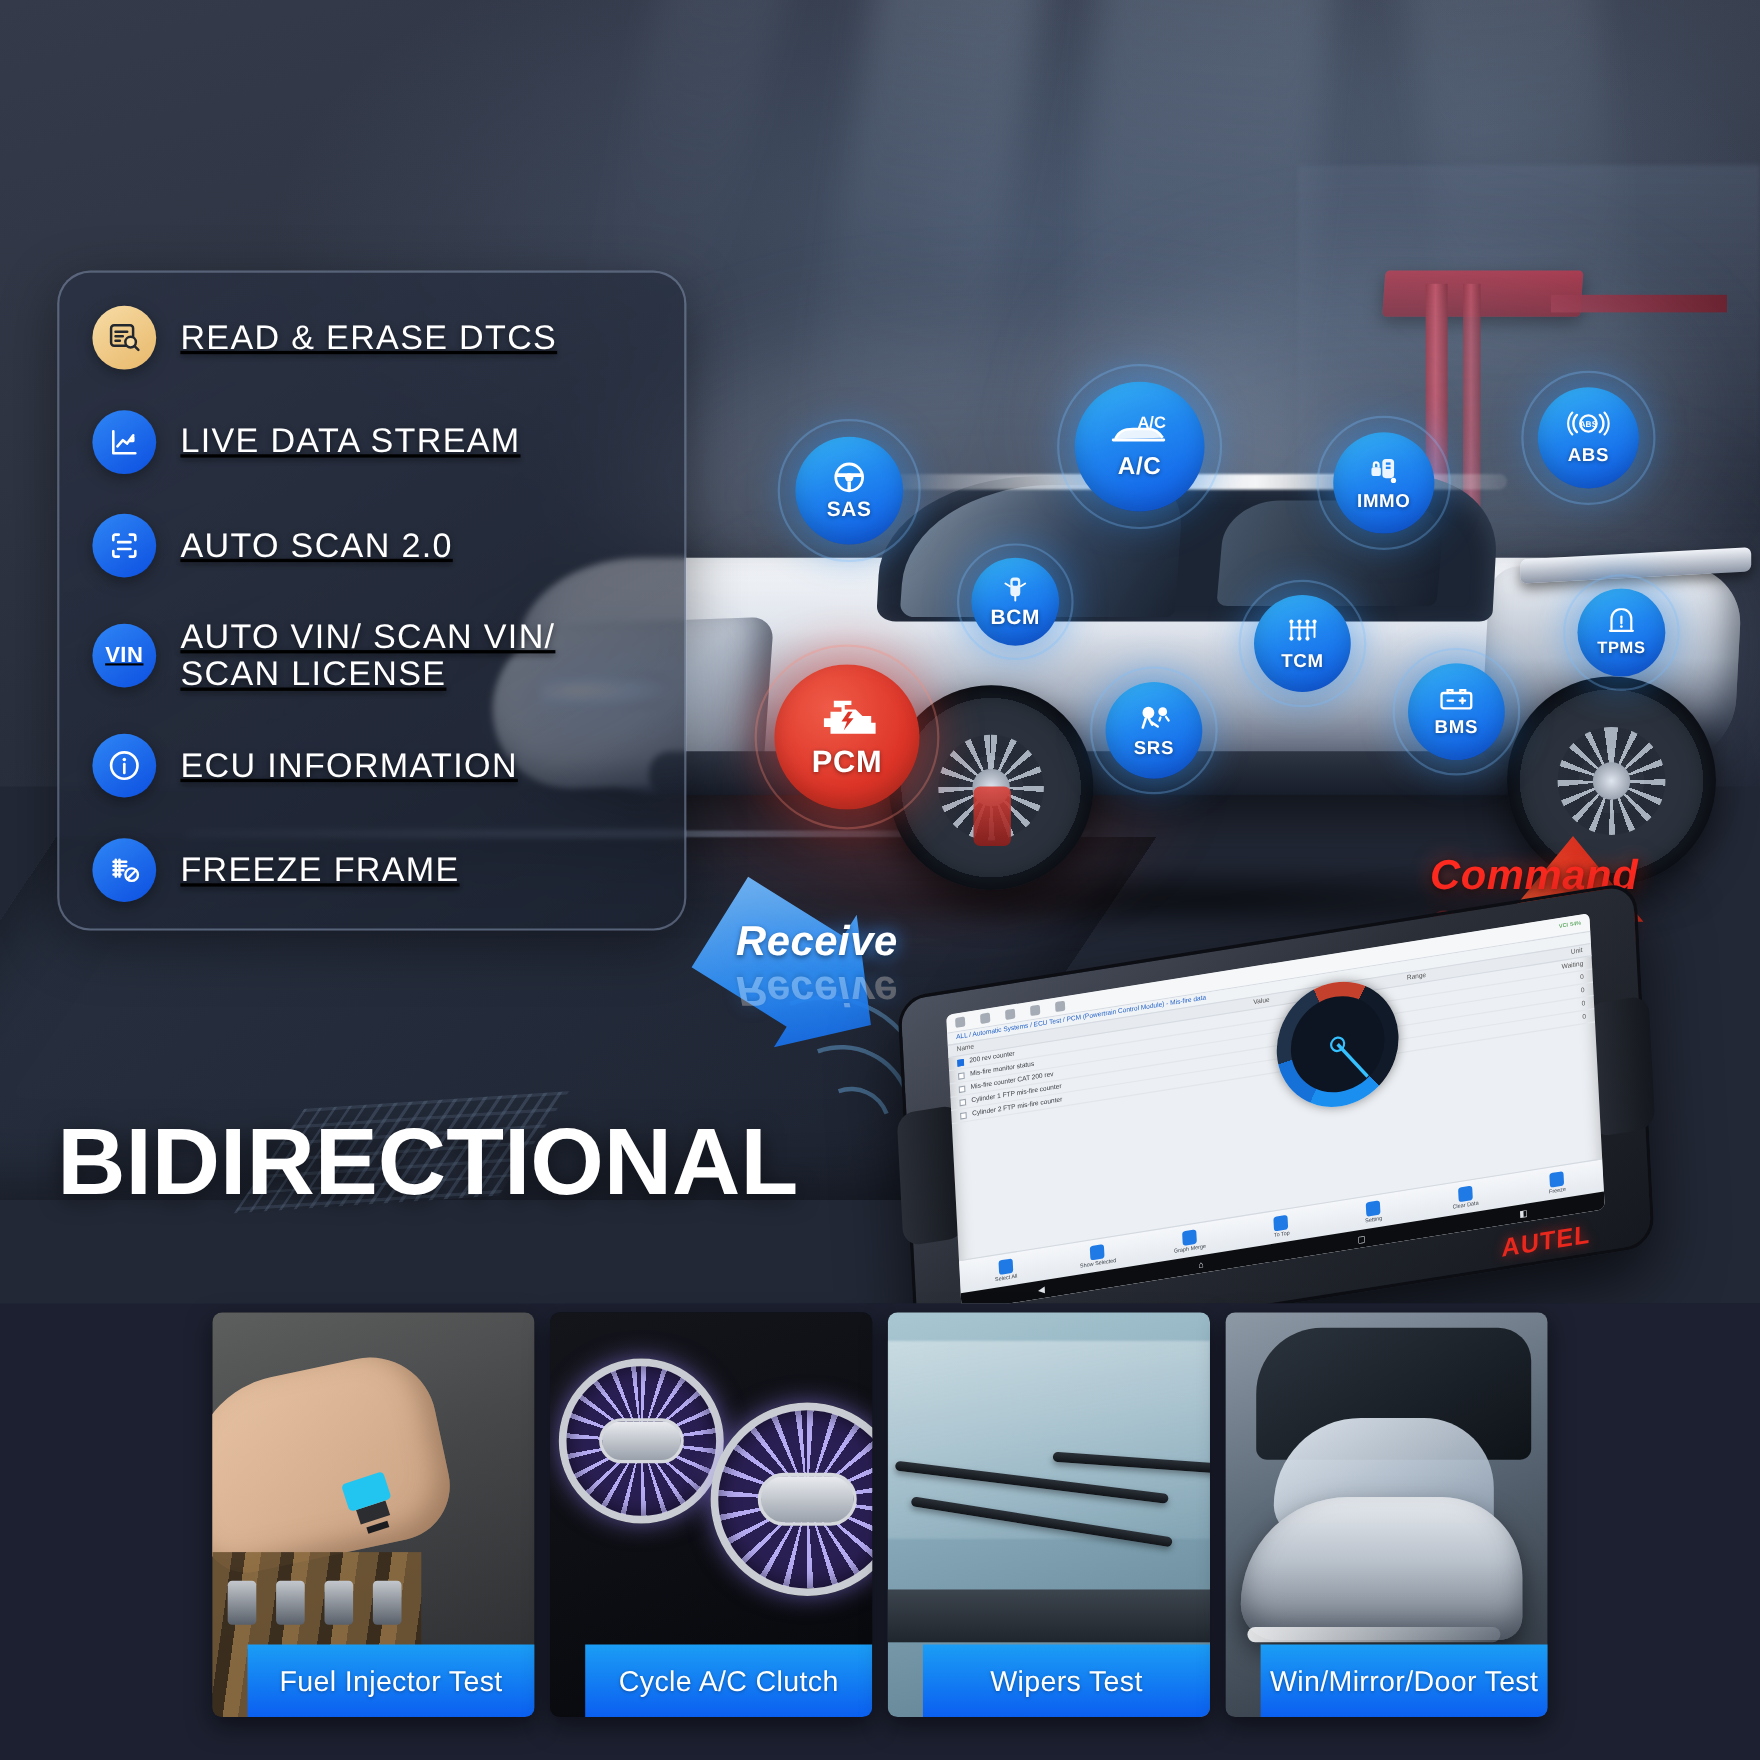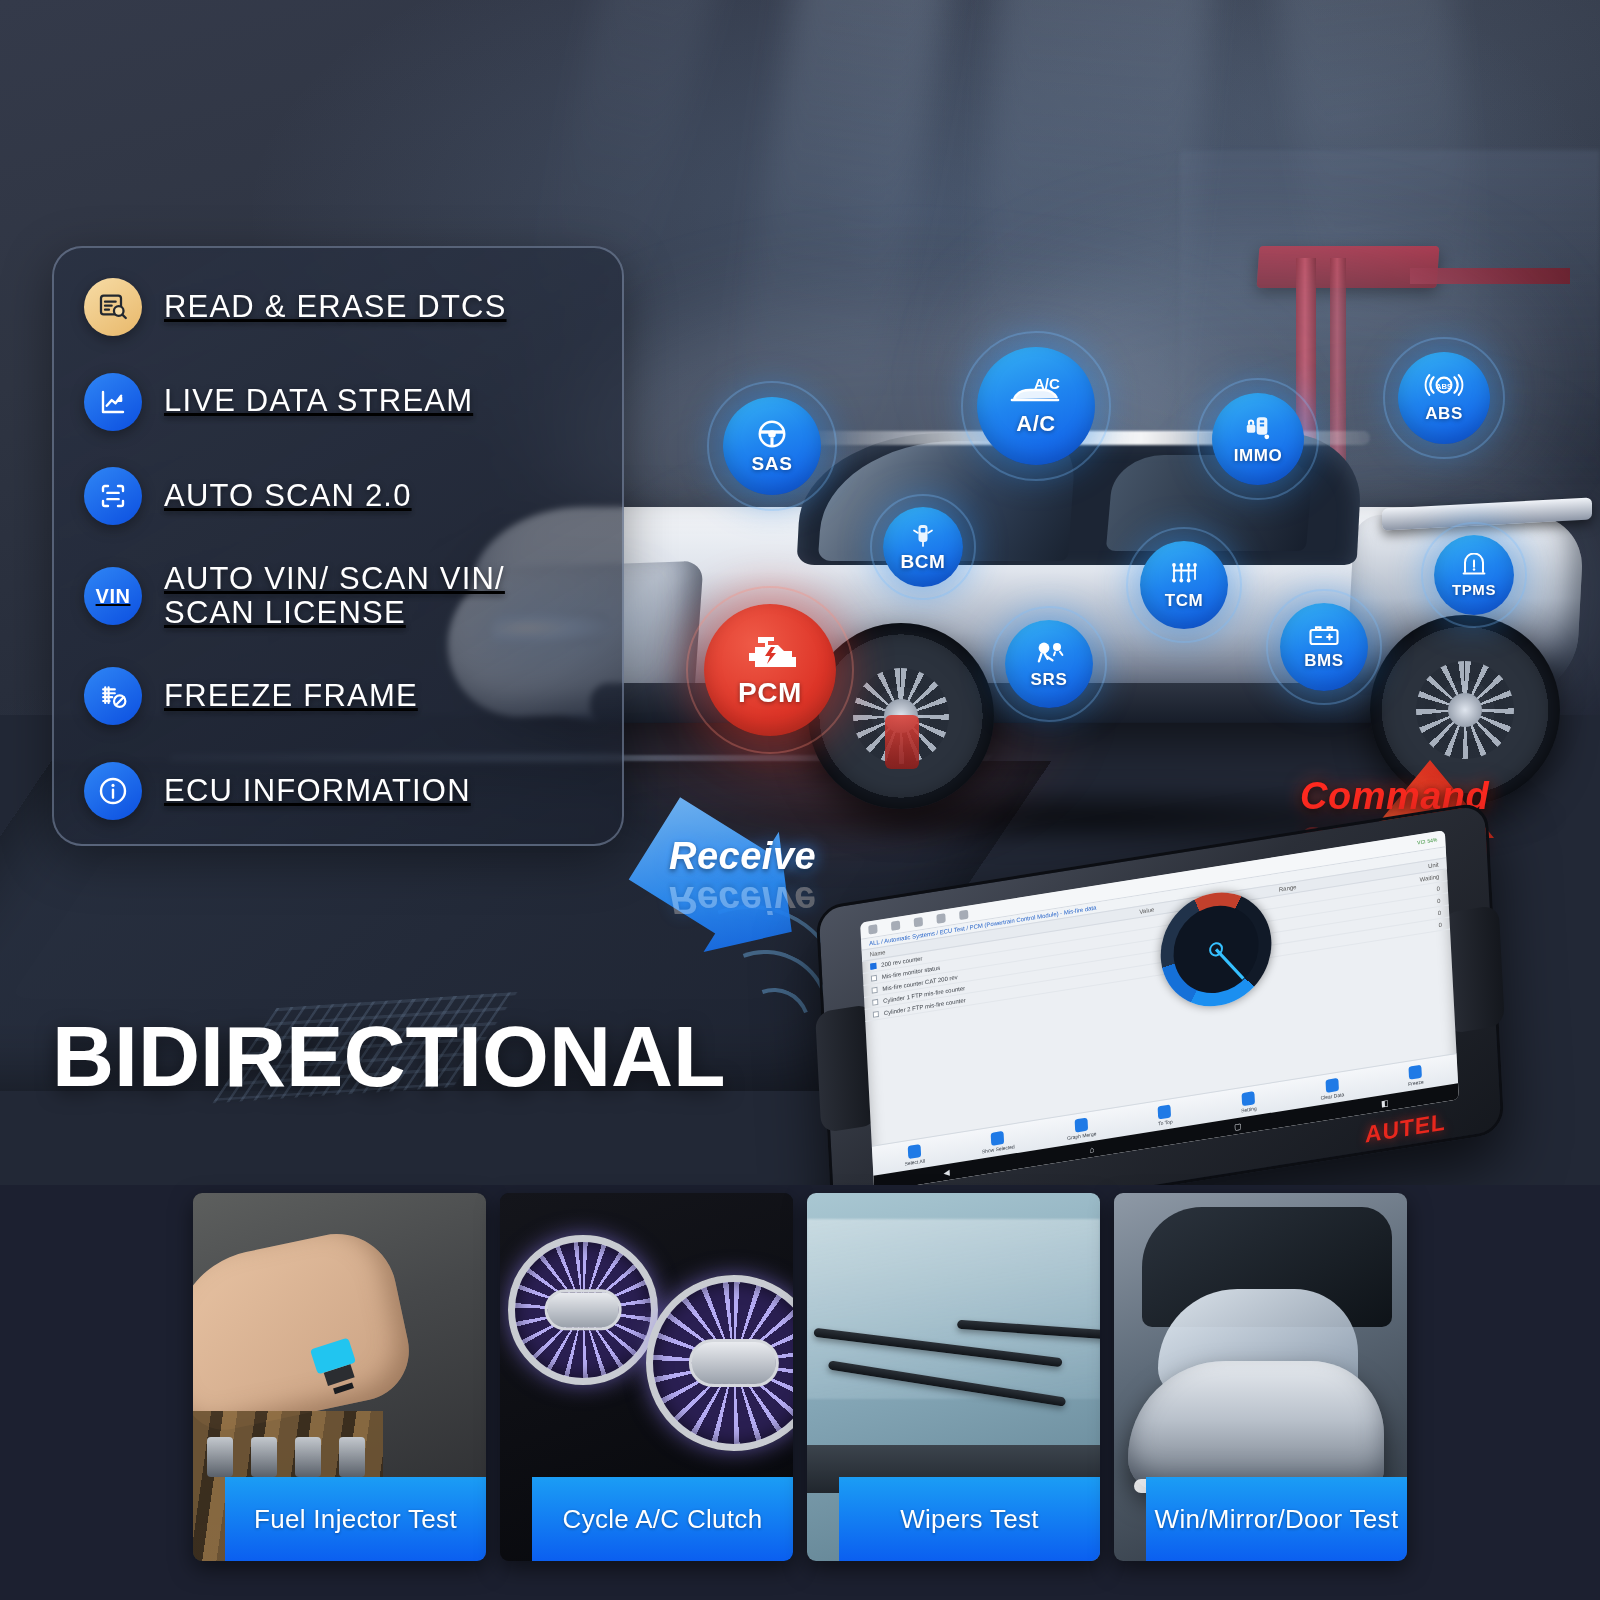--- a/index.html
+++ b/index.html
@@ -345,21 +345,21 @@
     display:flex; align-items:flex-start; justify-content:center; gap:14px;
     padding-top:8px;
   }
   .thumb {
     width:293px; height:368px; border-radius:9px; overflow:hidden; position:relative;
     box-shadow:0 8px 22px rgba(0,0,0,0.5);
     background:#0e1118;
   }
   .thumb-img { position:absolute; inset:0; }
   .thumb-cap {
-    position:absolute; left:0; right:0; bottom:0; height:84px;
+    position:absolute; left:0; right:0; bottom:0; height:66px;
     background:linear-gradient(to bottom,#1b9df5,#0b5ff0);
     display:flex; align-items:center; justify-content:center;
     color:#fff; font-size:26px; letter-spacing:.3px;
     text-shadow:0 1px 3px rgba(0,0,0,0.35);
     margin-left:32px;
   }
 
   
   .ph-injector {
     background:
@@ -555,39 +555,39 @@
 
       <div class="feat">
         <div class="feat-ico">
           <span class="vin-txt">VIN</span>
         </div>
         <div class="feat-label">AUTO VIN/ SCAN VIN/ SCAN LICENSE</div>
       </div>
 
       <div class="feat">
         <div class="feat-ico">
+          <svg width="32" height="32" viewBox="0 0 24 24" fill="none" stroke="#fff" stroke-width="1.8" stroke-linecap="round">
+            <circle cx="12" cy="12" r="9"></circle>
+            <circle cx="12" cy="7.8" r="1.2" fill="#fff" stroke="none"></circle>
+            <path d="M12 11v6"></path>
+          </svg>
+        </div>
+        <div class="feat-label">ECU INFORMATION</div>
+      </div>
+
+      <div class="feat">
+        <div class="feat-ico">
           <svg width="31" height="31" viewBox="0 0 24 24" fill="none" stroke="#fff" stroke-width="1.7" stroke-linecap="round">
             <path d="M4 6.5h9M4 9.5h9M4 12.5h7M4 15.5h5"></path>
             <path d="M5.6 5v12M8.2 5v12"></path>
             <circle cx="16.8" cy="15.6" r="4.4"></circle>
             <path d="M13.7 18.7l6.2-6.2"></path>
           </svg>
         </div>
         <div class="feat-label">FREEZE FRAME</div>
-      </div>
-
-      <div class="feat">
-        <div class="feat-ico">
-          <svg width="32" height="32" viewBox="0 0 24 24" fill="none" stroke="#fff" stroke-width="1.8" stroke-linecap="round">
-            <circle cx="12" cy="12" r="9"></circle>
-            <circle cx="12" cy="7.8" r="1.2" fill="#fff" stroke="none"></circle>
-            <path d="M12 11v6"></path>
-          </svg>
-        </div>
-        <div class="feat-label">ECU INFORMATION</div>
       </div>
     </div>
 
     <div class="badge" style="left:723px; top:397px; width:98px; height:98px;">
       <div class="ring" style="inset:-16px;"></div>
       <div class="disc">
         <span>
           <svg width="34" height="34" viewBox="0 0 24 24" fill="none" stroke="#fff" stroke-width="1.8">
             <circle cx="12" cy="12" r="8.6"></circle>
               <circle cx="12" cy="12" r="2.7" fill="#fff" stroke="none"></circle>

